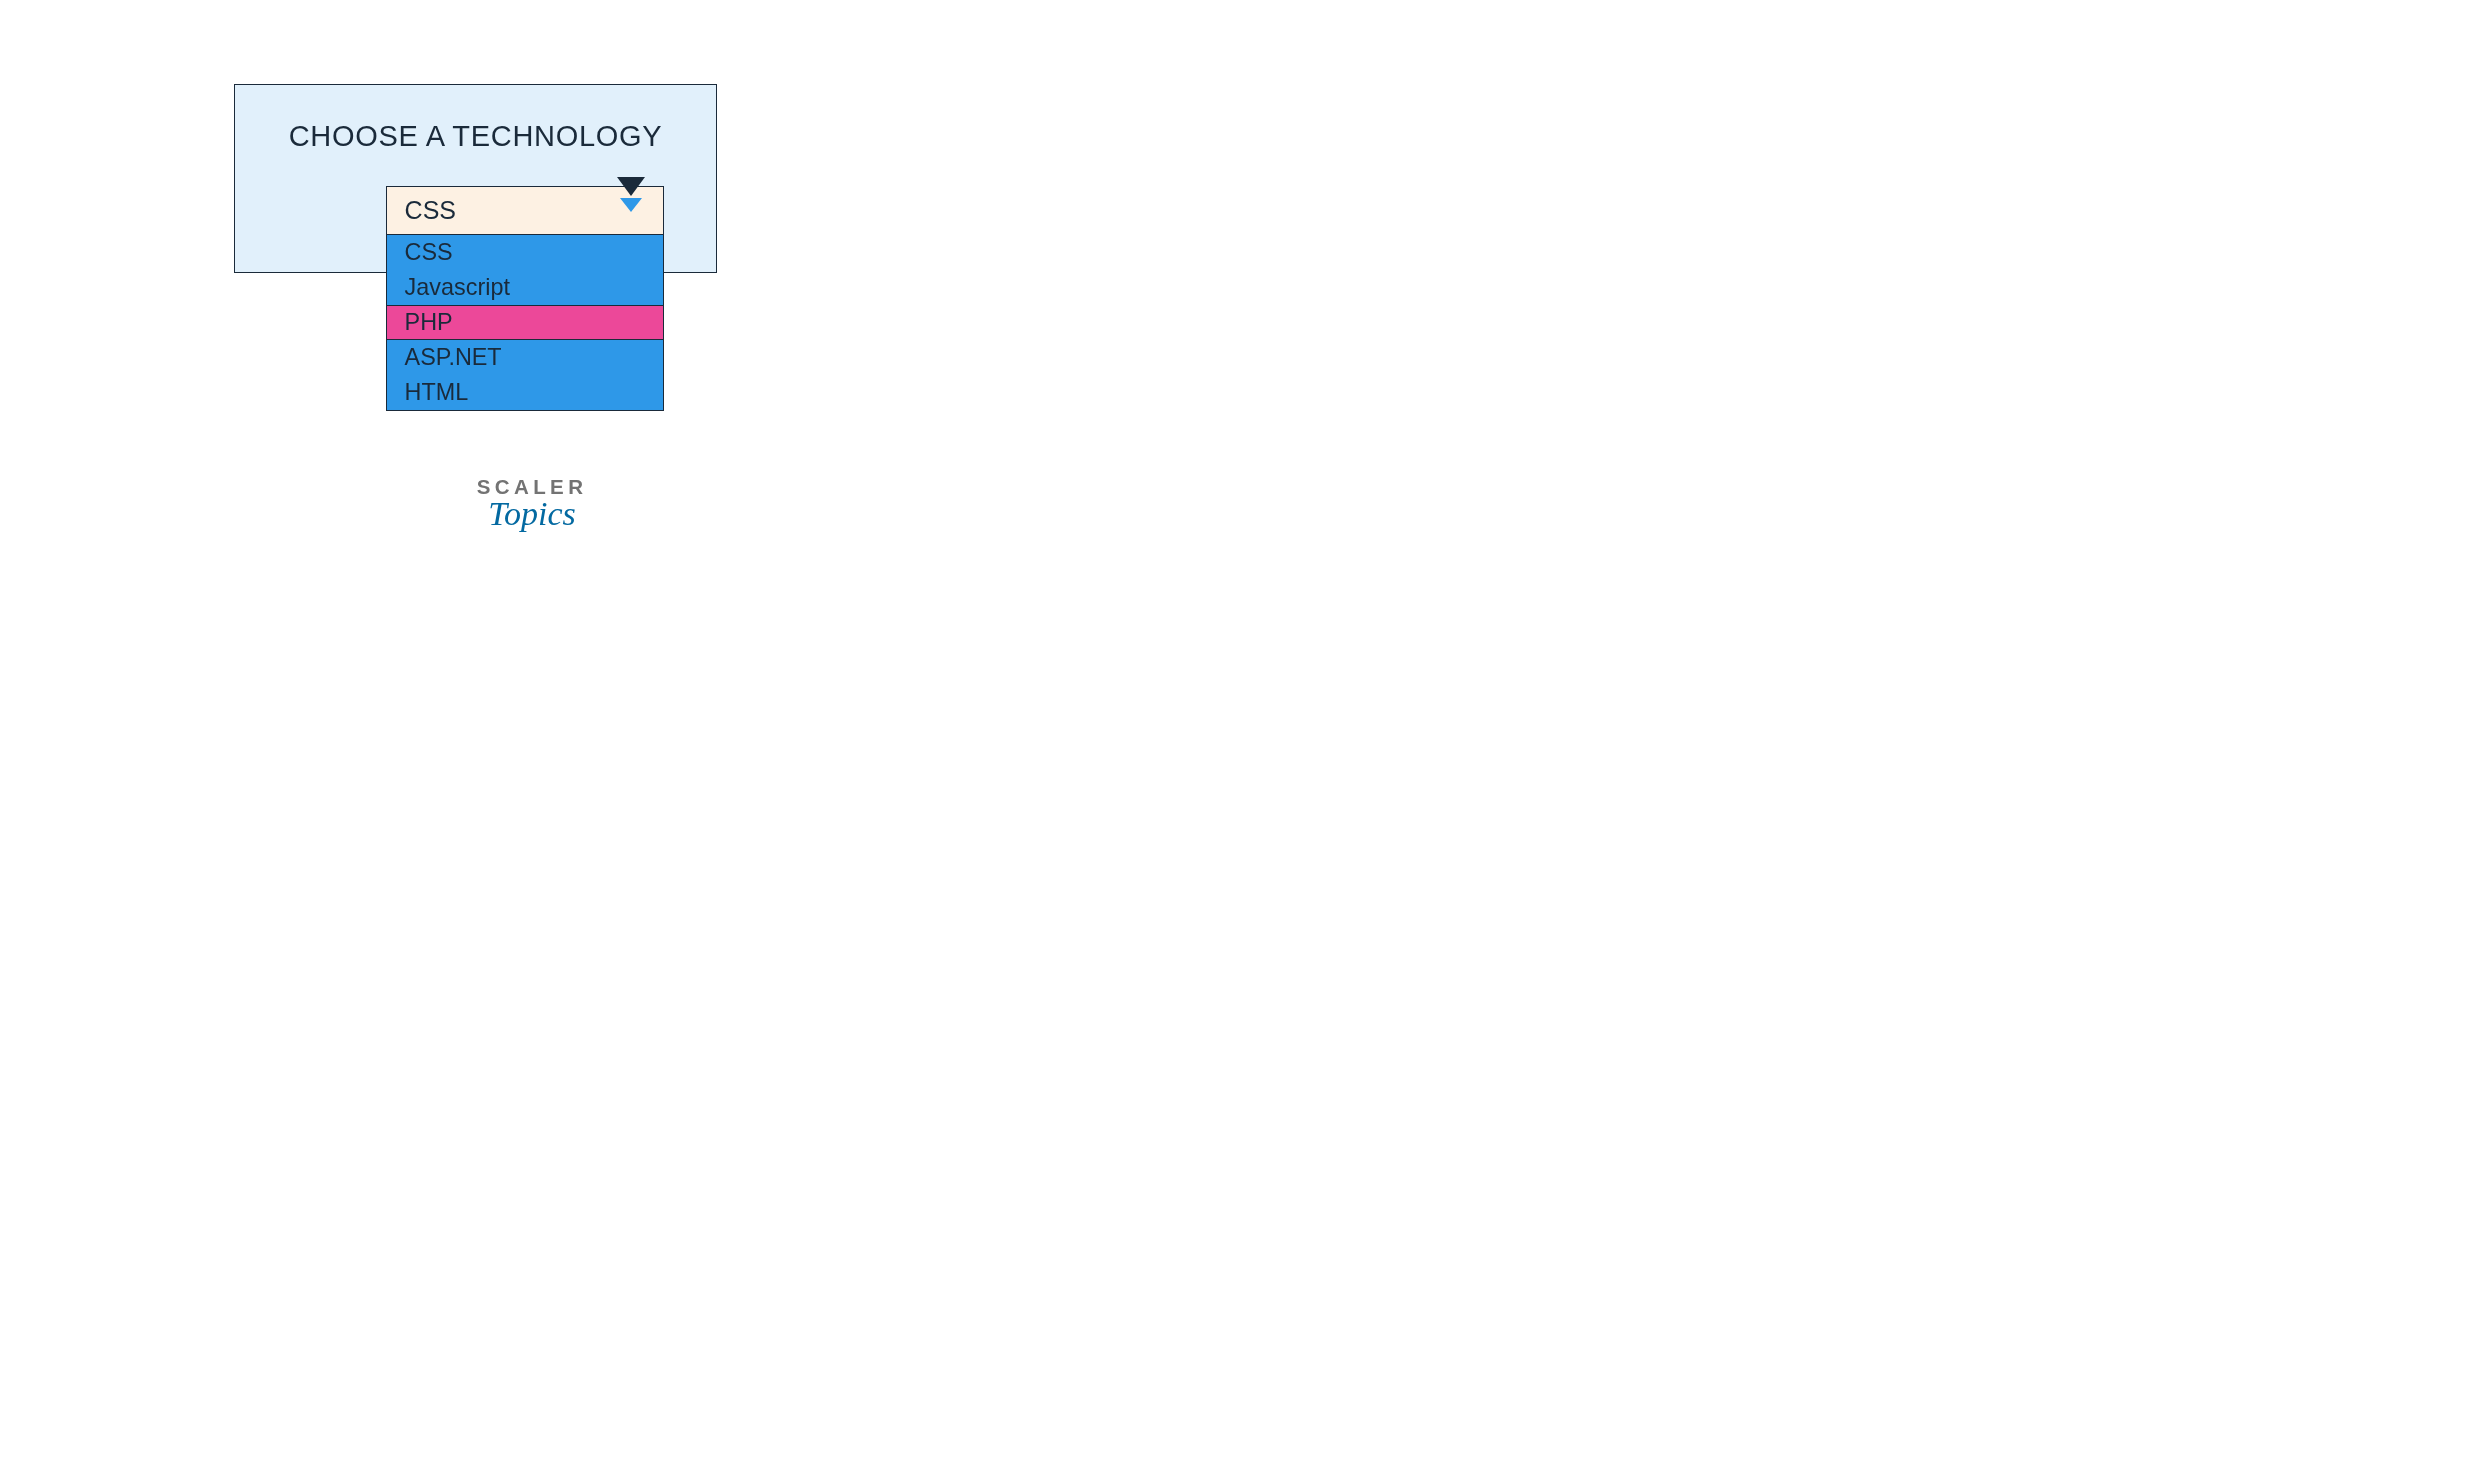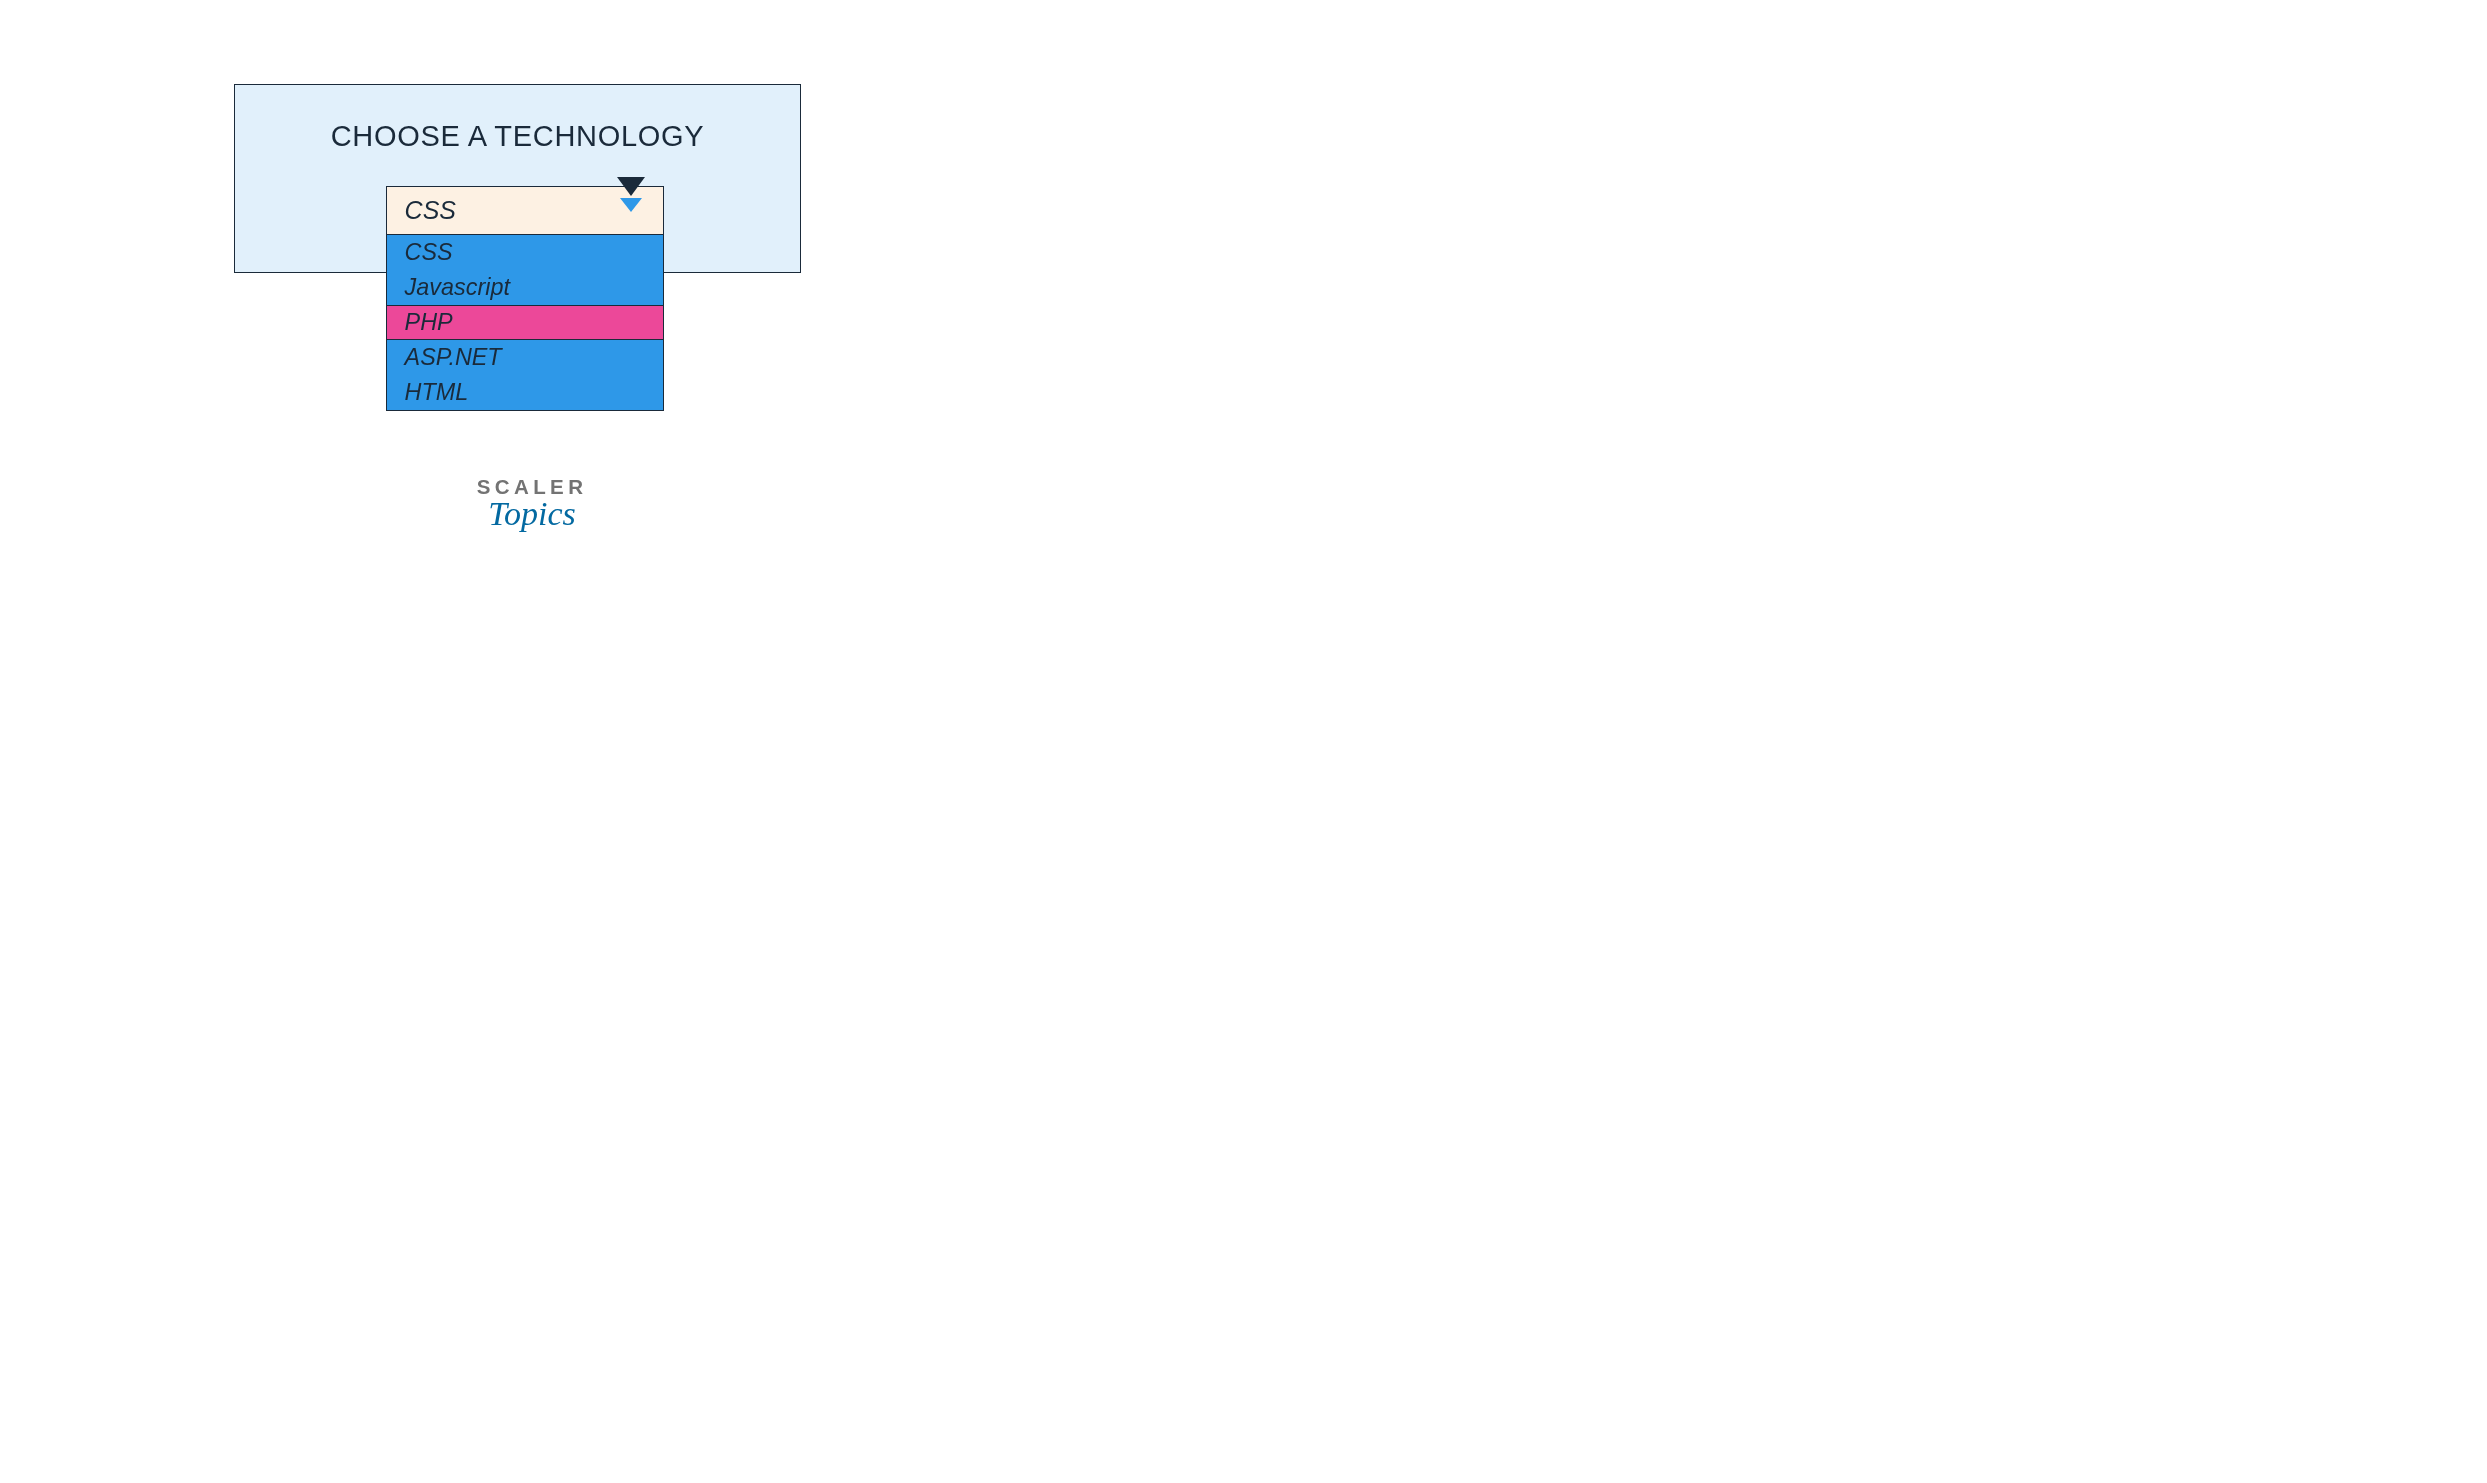--- a/index.html
+++ b/index.html
@@ -10,21 +10,21 @@
     font-family: -apple-system, BlinkMacSystemFont, "Segoe UI", "Helvetica Neue", Arial, sans-serif;
     position: relative;
     display: flex;
     flex-direction: column;
     align-items: center;
   }
   .panel {
     position: absolute;
     top: 84px;
     left: 234px;
-    width: 567px;
+    width: 483px;
     height: 189px;
     background: #e1f0fb;
     border: 1.5px solid #1a2a3a;
     display: flex;
     flex-direction: column;
     align-items: center;
     padding-top: 35px;
   }
   .panel-title {
     font-size: 29px;
@@ -32,21 +32,20 @@
     color: #1a2a3a;
     letter-spacing: 0.7px;
   }
   .dropdown {
     position: absolute;
     top: 186px;
     left: 386px;
     width: 278px;
     border: 1.5px solid #1a2a3a;
     background: #fff;
-    font-style: italic;
   }
   .dropdown-selected {
     height: 48px;
     background: #fdf1e3;
     border-bottom: 1.5px solid #1a2a3a;
     display: flex;
     align-items: center;
     justify-content: space-between;
     padding: 0 17.6px;
     font-size: 25px;

